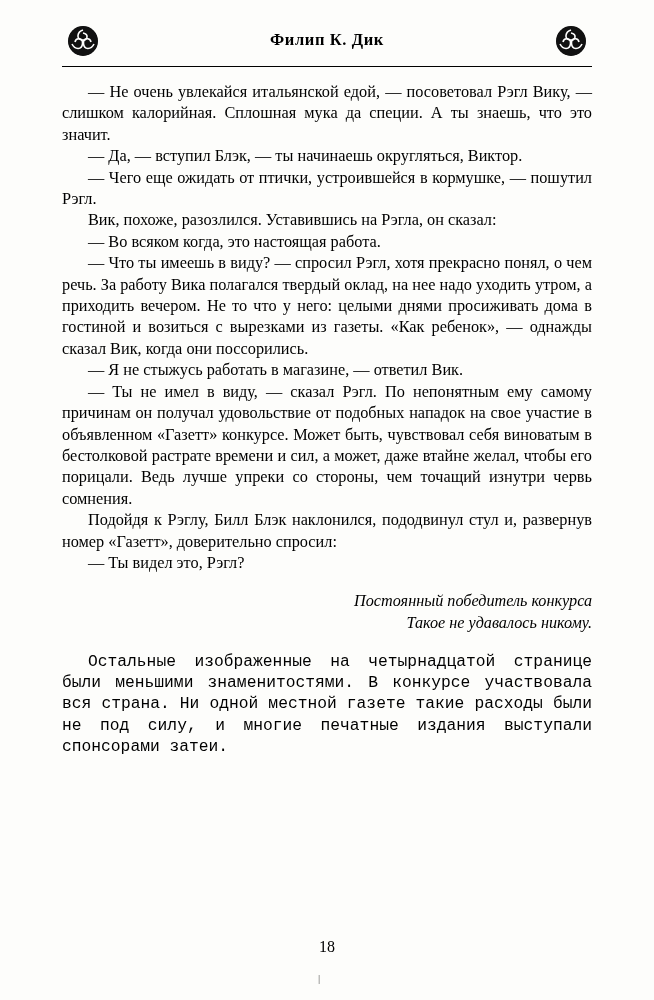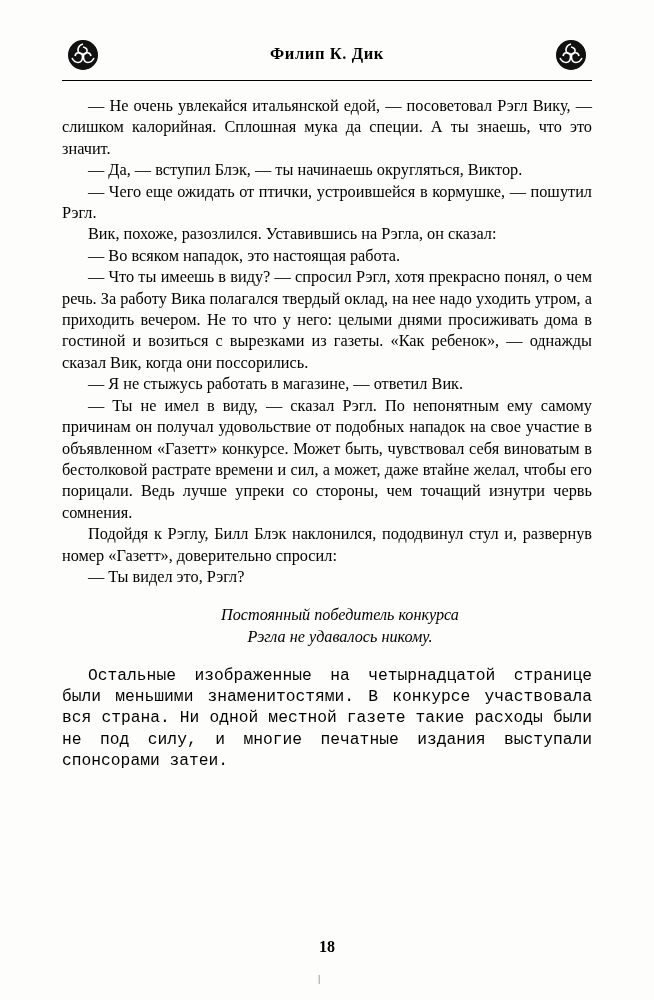--- a/index.html
+++ b/index.html
@@ -16,21 +16,21 @@
   }
   .page {
     position: relative;
     width: 654px;
     height: 1000px;
     background: #fdfdfb;
   }
   .content {
     position: absolute;
     left: 62px;
-    top: 32px;
+    top: 18px;
     width: 530px;
   }
   
   .header {
     position: relative;
     height: 46px;
   }
   .header-title {
     text-align: center;
     font-family: "Liberation Serif", serif;
@@ -65,33 +65,33 @@
     hyphens: manual;
   }
 
   .quote {
     margin: 18px 0 10px 0;
     padding-left: 26px;
     font-style: italic;
     font-size: 16.2px;
     line-height: 21.6px;
   }
-  .quote div { text-align: center; }
+  .quote div { text-align: right; }
   .quote .strongline { font-weight: bold; }
 
   .after-quote { margin-top: 16px !important; font-family: Liberation Mono, monospace; }
 
   .folio {
     position: absolute;
     left: 0;
     right: 0;
     top: 938px;
     text-align: center;
     font-family: "Liberation Serif", serif;
-    font-weight: bold;
+    font-weight: normal;
     font-size: 16px;
   }
   .tick {
     position: absolute;
     left: 318px;
     top: 972px;
     font-size: 11px;
     color: #555;
   }
   .edge-mark {
@@ -131,30 +131,30 @@
       </div>
     </div>
 
     <hr class="rule">
 
     <div class="bodytext">
       <p>— Не очень увлекайся итальянской едой, — посоветовал Рэгл Вику, — слишком калорийная. Сплошная мука да специи. А ты знаешь, что это значит.</p>
       <p>— Да, — вступил Блэк, — ты начинаешь округляться, Виктор.</p>
       <p>— Чего еще ожидать от птички, устроившейся в кормушке, — пошутил Рэгл.</p>
       <p>Вик, похоже, разозлился. Уставившись на Рэгла, он сказал:</p>
-      <p>— Во всяком нападок, это настоящая работа.</p>
+      <p>— Во всяком когда, это настоящая работа.</p>
       <p>— Что ты имеешь в виду? — спросил Рэгл, хотя прекрасно понял, о чем речь. За работу Вика полагался твердый оклад, на нее надо уходить утром, а приходить вечером. Не то что у него: целыми днями просиживать дома в гостиной и возиться с вырезками из газеты. «Как ребенок», — однажды сказал Вик, когда они поссорились.</p>
       <p>— Я не стыжусь работать в магазине, — ответил Вик.</p>
       <p>— Ты не имел в виду, — сказал Рэгл. По непонятным ему самому причинам он получал удовольствие от подобных нападок на свое участие в объявленном «Газетт» конкурсе. Может быть, чувствовал себя виноватым в бестолковой растрате времени и сил, а может, даже втайне желал, чтобы его порицали. Ведь лучше упреки со стороны, чем точащий изнутри червь сомнения.</p>
       <p>Подойдя к Рэглу, Билл Блэк наклонился, пододвинул стул и, развернув номер «Газетт», доверительно спросил:</p>
       <p>— Ты видел это, Рэгл?</p>
 
       <div class="quote">
         <div>Постоянный победитель конкурса</div>
-        <div>Рэгла не удавалось никому.</div>
+        <div>Такое не удавалось никому.</div>
       </div>
 
       <p class="after-quote">Остальные изображенные на четырнадцатой странице были меньшими знаменитостями. В конкурсе участвовала вся страна. Ни одной местной газете такие расходы были не под силу, и многие печатные издания выступали спонсорами затеи.</p>
     </div>
 
   </div>
 
   <div class="edge-mark"></div>
 
   <div class="folio">18</div>

